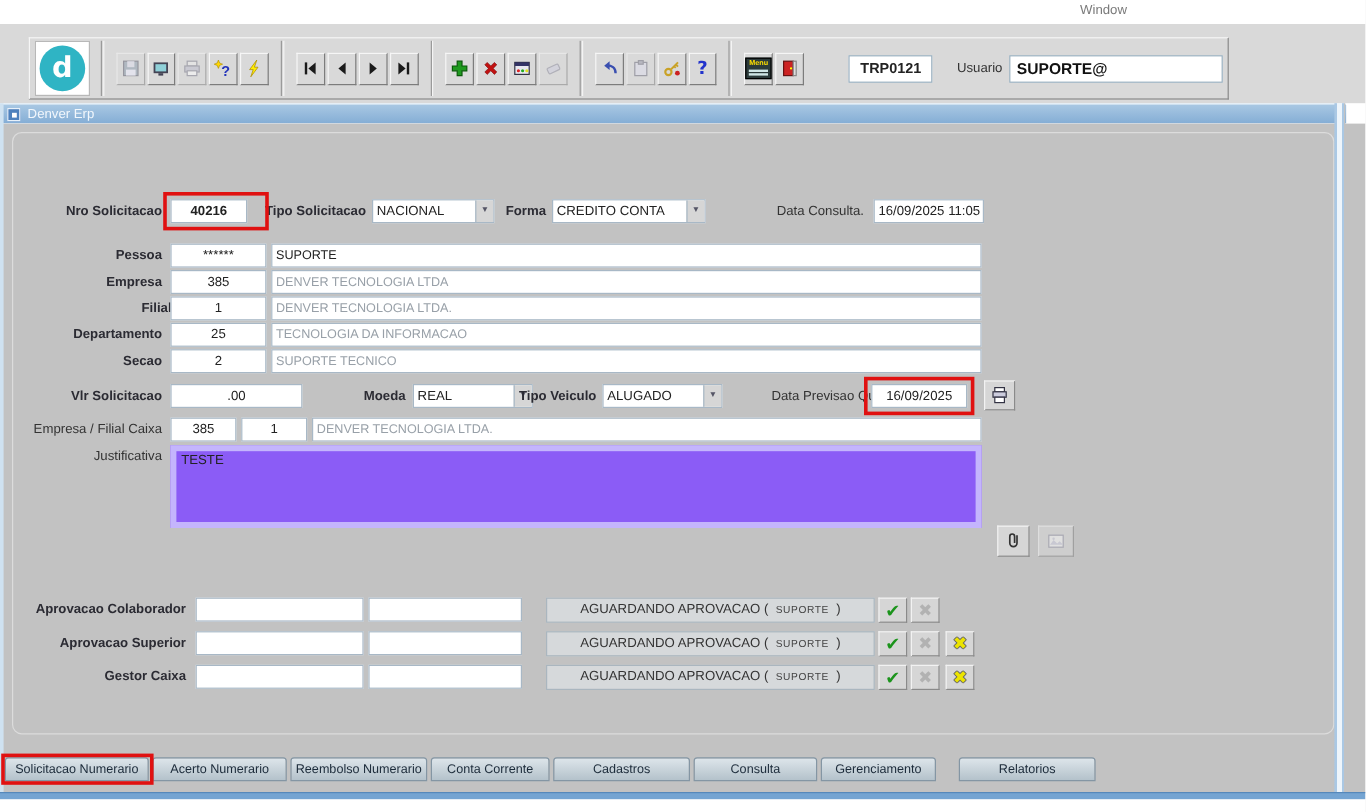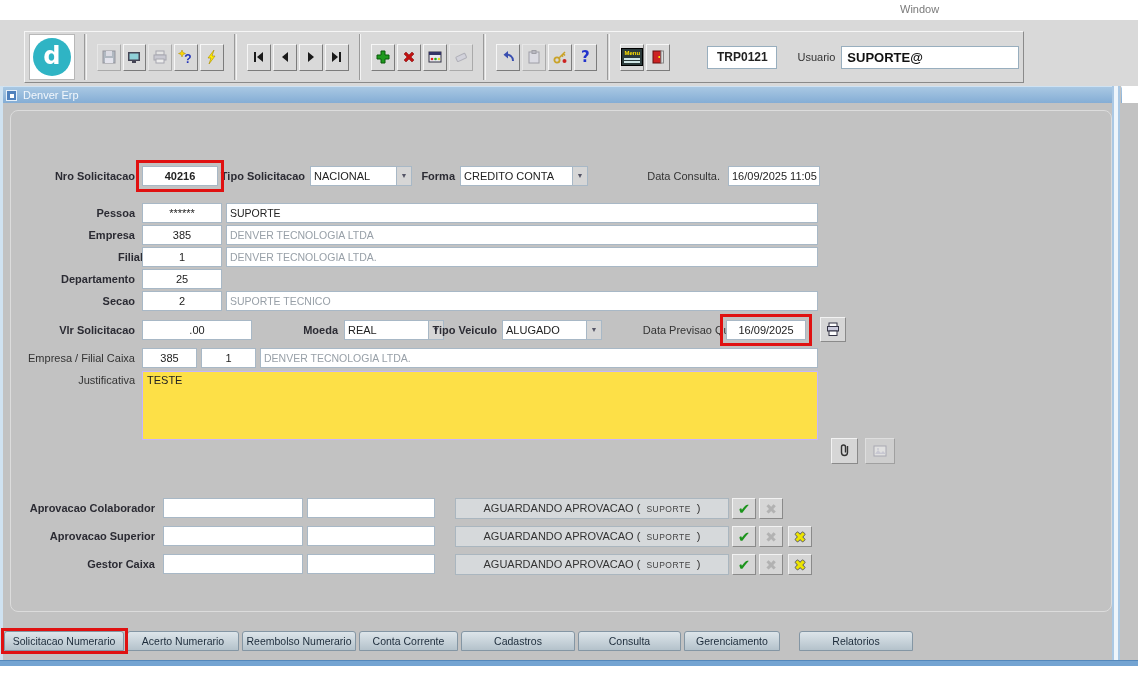--- a/index.html
+++ b/index.html
@@ -58,21 +58,21 @@
   .lb{position:absolute;font-weight:bold;font-size:11px;color:#2b2b33;text-align:right;white-space:nowrap;}
   .tf{position:absolute;height:20px;background:#ffffff;border:1px solid #a8b8c6;font-size:11px;
       line-height:18px;color:#222;padding:0 3px;white-space:nowrap;overflow:hidden;}
   .tf.center{text-align:center;}
   .tf.dim{color:#98a0a8;font-size:10.5px;}
   .tf.dark{color:#222;font-size:10.5px;}
   .combo{position:absolute;height:20px;background:#ffffff;border:1px solid #a8b8c6;font-size:11px;
          line-height:18px;color:#222;padding:0 16px 0 3px;}
   .combo .arr{position:absolute;right:0;top:0;bottom:0;width:15px;background:#d6d6d6;
               border-left:1px solid #a8b8c6;color:#556;font-size:7px;line-height:18px;text-align:center;}
-  .jtext{position:absolute;background:#fde047;border:1px solid #c4b5fd;font-size:11px;color:#222;
+  .jtext{position:absolute;background:#8b5cf6;border:5px solid #c4b5fd;font-size:11px;color:#222;
          padding:2px 4px;}
   .sbtn{position:absolute;background:#d6d6d6;border:1px solid;border-color:#f2f2f2 #8a8a8a #8a8a8a #f2f2f2;
         display:flex;align-items:center;justify-content:center;padding:0;}
   .status{position:absolute;height:21px;background:#d6d9db;border:1px solid #aab6bf;text-align:center;
           line-height:19px;color:#333;font-size:11px;white-space:nowrap;}
   .status .u{font-size:8.5px;letter-spacing:.5px;margin:0 6px;color:#444;}
   .chk{color:#1c941c;font-size:15px;font-weight:bold;font-family:"DejaVu Sans",sans-serif;}
   .xgray{color:#b2b2b2;font-size:14px;font-weight:bold;font-family:"DejaVu Sans",sans-serif;}
   .xyellow{color:#ece400;font-size:14px;font-weight:bold;font-family:"DejaVu Sans",sans-serif;
            text-shadow:1px 0 #666,-1px 0 #666,0 1px #666,0 -1px #666;}
@@ -237,21 +237,21 @@
     <span class="erp-ic"></span>
     <span>Denver Erp</span>
   </div>
 
   <div class="client"></div>
   <div class="form-frame"></div>
   <div class="left-frame"></div>
   <div class="right-frame"></div>
 
   <div class="lb" style="left:0;top:170px;width:135px;">Nro Solicitacao</div>
-  <div class="tf center" style="left:142px;top:166px;width:76px;font-weight:bold;">40216</div>
+  <div class="tf center" style="left:142px;top:166px;width:64px;font-weight:bold;">40216</div>
   <div class="lb" style="left:205px;top:170px;width:100px;">Tipo Solicitacao</div>
   <div class="combo" style="left:310px;top:166px;width:102px;"><span>NACIONAL</span><span class="arr">▼</span></div>
   <div class="lb" style="left:418px;top:170px;width:37px;">Forma</div>
   <div class="combo" style="left:460px;top:166px;width:128px;"><span>CREDITO CONTA</span><span class="arr">▼</span></div>
   <div class="lb" style="left:640px;top:170px;width:80px;font-weight:normal;color:#333;">Data Consulta.</div>
   <div class="tf center" style="left:728px;top:166px;width:92px;">16/09/2025 11:05</div>
 
   <div class="lb" style="left:0;top:207px;width:135px;">Pessoa</div>
   <div class="tf center" style="left:142px;top:203px;width:80px;">******</div>
   <div class="tf dark" style="left:226px;top:203px;width:592px;">SUPORTE</div>
@@ -259,20 +259,21 @@
   <div class="lb" style="left:0;top:229px;width:135px;">Empresa</div>
   <div class="tf center" style="left:142px;top:225px;width:80px;">385</div>
   <div class="tf dim" style="left:226px;top:225px;width:592px;">DENVER TECNOLOGIA LTDA</div>
 
   <div class="lb" style="left:0;top:251px;width:143px;">Filial</div>
   <div class="tf center" style="left:142px;top:247px;width:80px;">1</div>
   <div class="tf dim" style="left:226px;top:247px;width:592px;">DENVER TECNOLOGIA LTDA.</div>
 
   <div class="lb" style="left:0;top:273px;width:135px;">Departamento</div>
   <div class="tf center" style="left:142px;top:269px;width:80px;">25</div>
+  <div class="tf dim" style="left:226px;top:269px;width:592px;">TECNOLOGIA DA INFORMACAO</div>
 
   <div class="lb" style="left:0;top:295px;width:135px;">Secao</div>
   <div class="tf center" style="left:142px;top:291px;width:80px;">2</div>
   <div class="tf dim" style="left:226px;top:291px;width:592px;">SUPORTE TECNICO</div>
 
   <div class="lb" style="left:0;top:324px;width:135px;">Vlr Solicitacao</div>
   <div class="tf center" style="left:142px;top:320px;width:110px;">.00</div>
   <div class="lb" style="left:288px;top:324px;width:50px;">Moeda</div>
   <div class="combo" style="left:344px;top:320px;width:100px;"><span>REAL</span><span class="arr">▼</span></div>
   <div class="lb" style="left:420px;top:324px;width:77px;">Tipo Veiculo</div>

